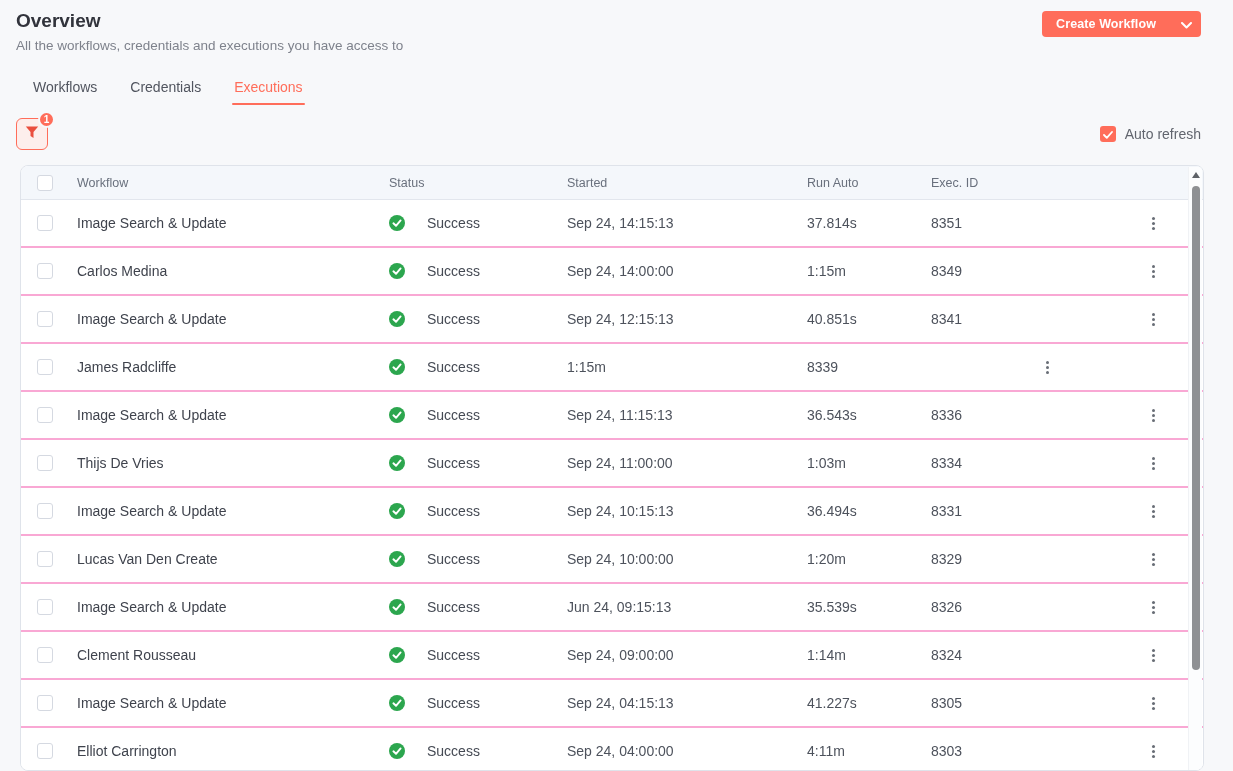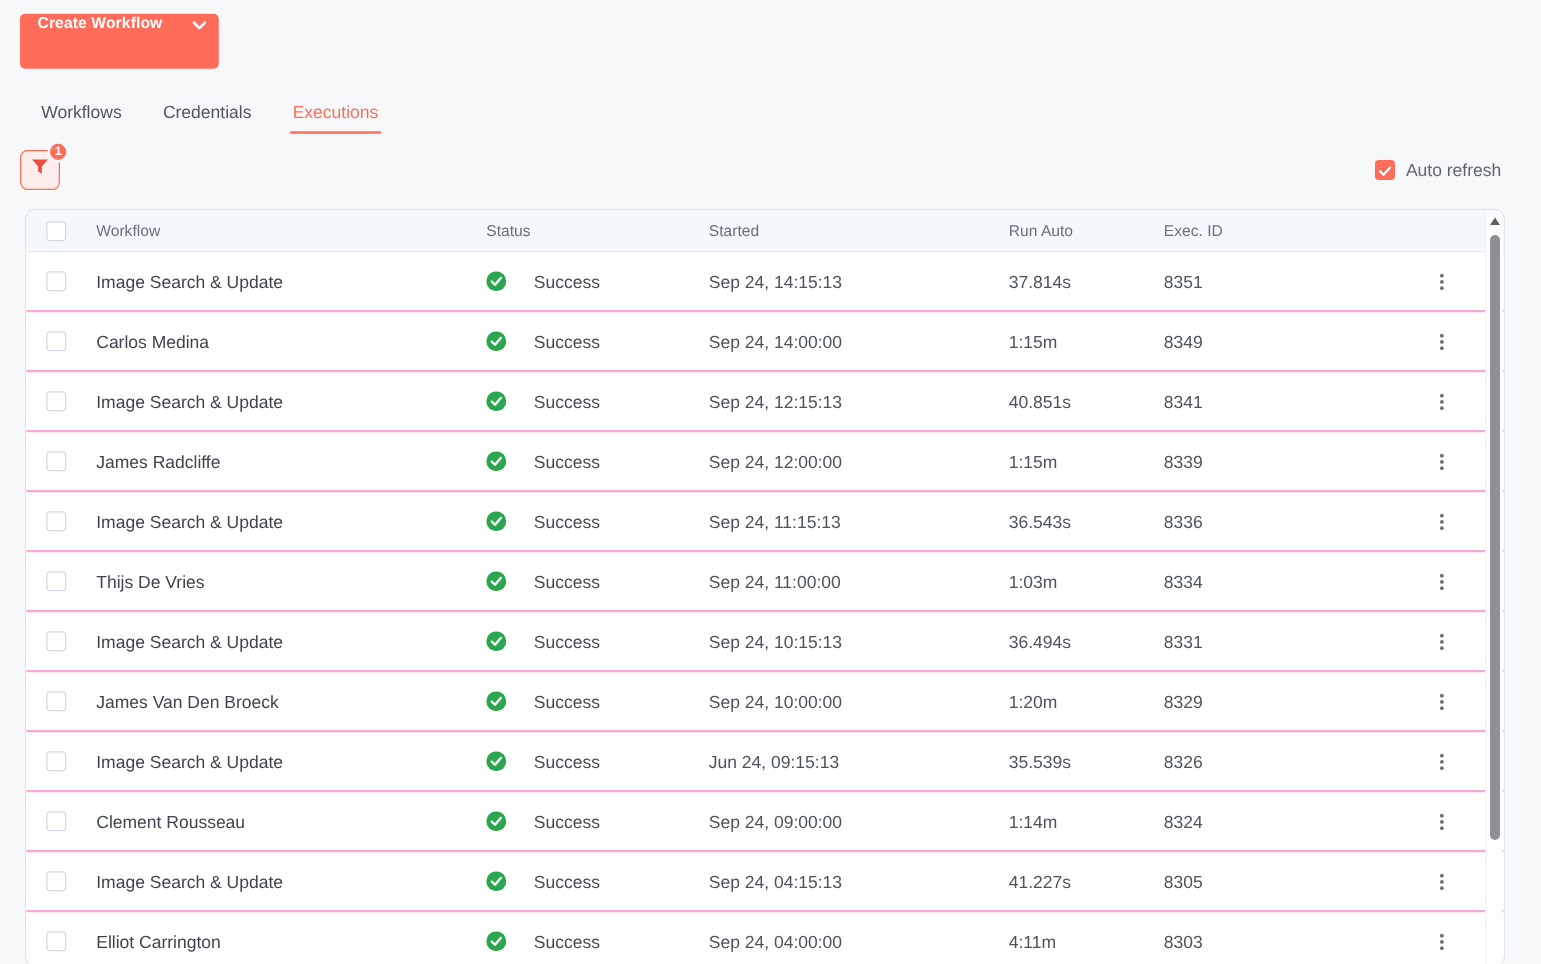--- a/index.html
+++ b/index.html
@@ -13,21 +13,21 @@
   body{
     width:1233px;height:771px;overflow:hidden;
     background:#f7f8fa;
     font-family:"Liberation Sans", sans-serif;
     -webkit-font-smoothing:antialiased;
   }
   
   .top-bar{display:flex;justify-content:space-between;align-items:flex-start;padding:10px 32px 0 16px;}
   .page-title{font-size:19px;font-weight:700;color:#31333b;line-height:22px;}
   .page-subtitle{font-size:13.5px;color:#7e828c;margin-top:6px;}
-  .create-split{display:flex;align-items:flex-start;height:44px;margin-top:1px;border-radius:4px;overflow:hidden;background:var(--accent);color:#fff;cursor:pointer;}
+  .create-split{display:flex;align-items:center;height:26px;margin-top:1px;border-radius:4px;overflow:hidden;background:var(--accent);color:#fff;cursor:pointer;}
   .create-main{display:flex;align-items:center;padding:0 14px;font-size:12.5px;font-weight:700;letter-spacing:.1px;}
   .create-sep{width:1px;background:rgba(255,255,255,.4);margin:6px 0;}
   .create-caret{width:30px;display:flex;align-items:center;justify-content:center;}
   
   .tabs{display:flex;gap:33px;margin:26px 0 0 33px;}
   .tab{position:relative;font-size:14px;font-weight:400;color:#51555f;padding-bottom:10px;cursor:pointer;}
   .tab.active{color:var(--accent);}
   .tab.active::after{content:"";position:absolute;left:-2px;right:-2px;bottom:0;height:2px;border-radius:1px;background:var(--accent);}
   
   .toolbar{display:flex;justify-content:space-between;align-items:center;margin:13px 32px 0 16px;}
@@ -49,20 +49,24 @@
   .success-icon{display:flex;width:16px;height:16px;}
   
   .scrollbar{position:absolute;top:1px;right:1px;bottom:0;width:14px;background:#fcfdfe;border-left:1px solid #f0f2f5;}
   .scroll-up{position:absolute;top:5px;left:3px;width:0;height:0;border-left:4px solid transparent;border-right:4px solid transparent;border-bottom:6px solid #5e6268;}
   .scroll-thumb{position:absolute;top:19px;left:3px;width:8px;height:484px;border-radius:4px;background:#8e9093;cursor:pointer;}
 </style>
 </head>
 <body>
 
 <div class="top-bar">
+  <div>
+    <div class="page-title">Overview</div>
+    <div class="page-subtitle">All the workflows, credentials and executions you have access to</div>
+  </div>
   <div class="create-split">
     <div class="create-main">Create Workflow</div>
     <div class="create-sep"></div>
     <div class="create-caret">
       <span>
         <svg width="11" height="7" viewBox="0 0 11 7">
             <polyline points="1,1 5.5,5.5 10,1" fill="none" stroke="#fff" stroke-width="2" stroke-linecap="round" stroke-linejoin="round"></polyline>
           </svg>
       </span>
     </div>
@@ -195,21 +199,20 @@
     <div class="cell-workflow">James Radcliffe</div>
     <div class="cell-status">
       <span class="success-icon">
         <svg width="16" height="16" viewBox="0 0 16 16">
               <circle cx="8" cy="8" r="8" fill="#2ca64e"></circle>
               <path d="M4.4 8.3 L7 10.8 L11.6 5.4" fill="none" stroke="#fff" stroke-width="1.9" stroke-linecap="round" stroke-linejoin="round"></path>
             </svg>
       </span>
       <span>Success</span>
     </div>
-    <div class="cell-muted">Sep 24, 12:00:00</div>
     <div class="cell-muted">1:15m</div>
     <div class="cell-muted">8339</div>
     <div style="display:flex;">
       <span class="kebab">
             <i></i>
             <i></i>
             <i></i>
           </span>
     </div>
   </div>
@@ -289,21 +292,21 @@
             <i></i>
             <i></i>
           </span>
     </div>
   </div>
 
   <div class="t-row">
     <div>
           <span class="checkbox"></span>
         </div>
-    <div class="cell-workflow">James Van Den Broeck</div>
+    <div class="cell-workflow">Lucas Van Den Create</div>
     <div class="cell-status">
       <span class="success-icon">
         <svg width="16" height="16" viewBox="0 0 16 16">
               <circle cx="8" cy="8" r="8" fill="#2ca64e"></circle>
               <path d="M4.4 8.3 L7 10.8 L11.6 5.4" fill="none" stroke="#fff" stroke-width="1.9" stroke-linecap="round" stroke-linejoin="round"></path>
             </svg>
       </span>
       <span>Success</span>
     </div>
     <div class="cell-muted">Sep 24, 10:00:00</div>

